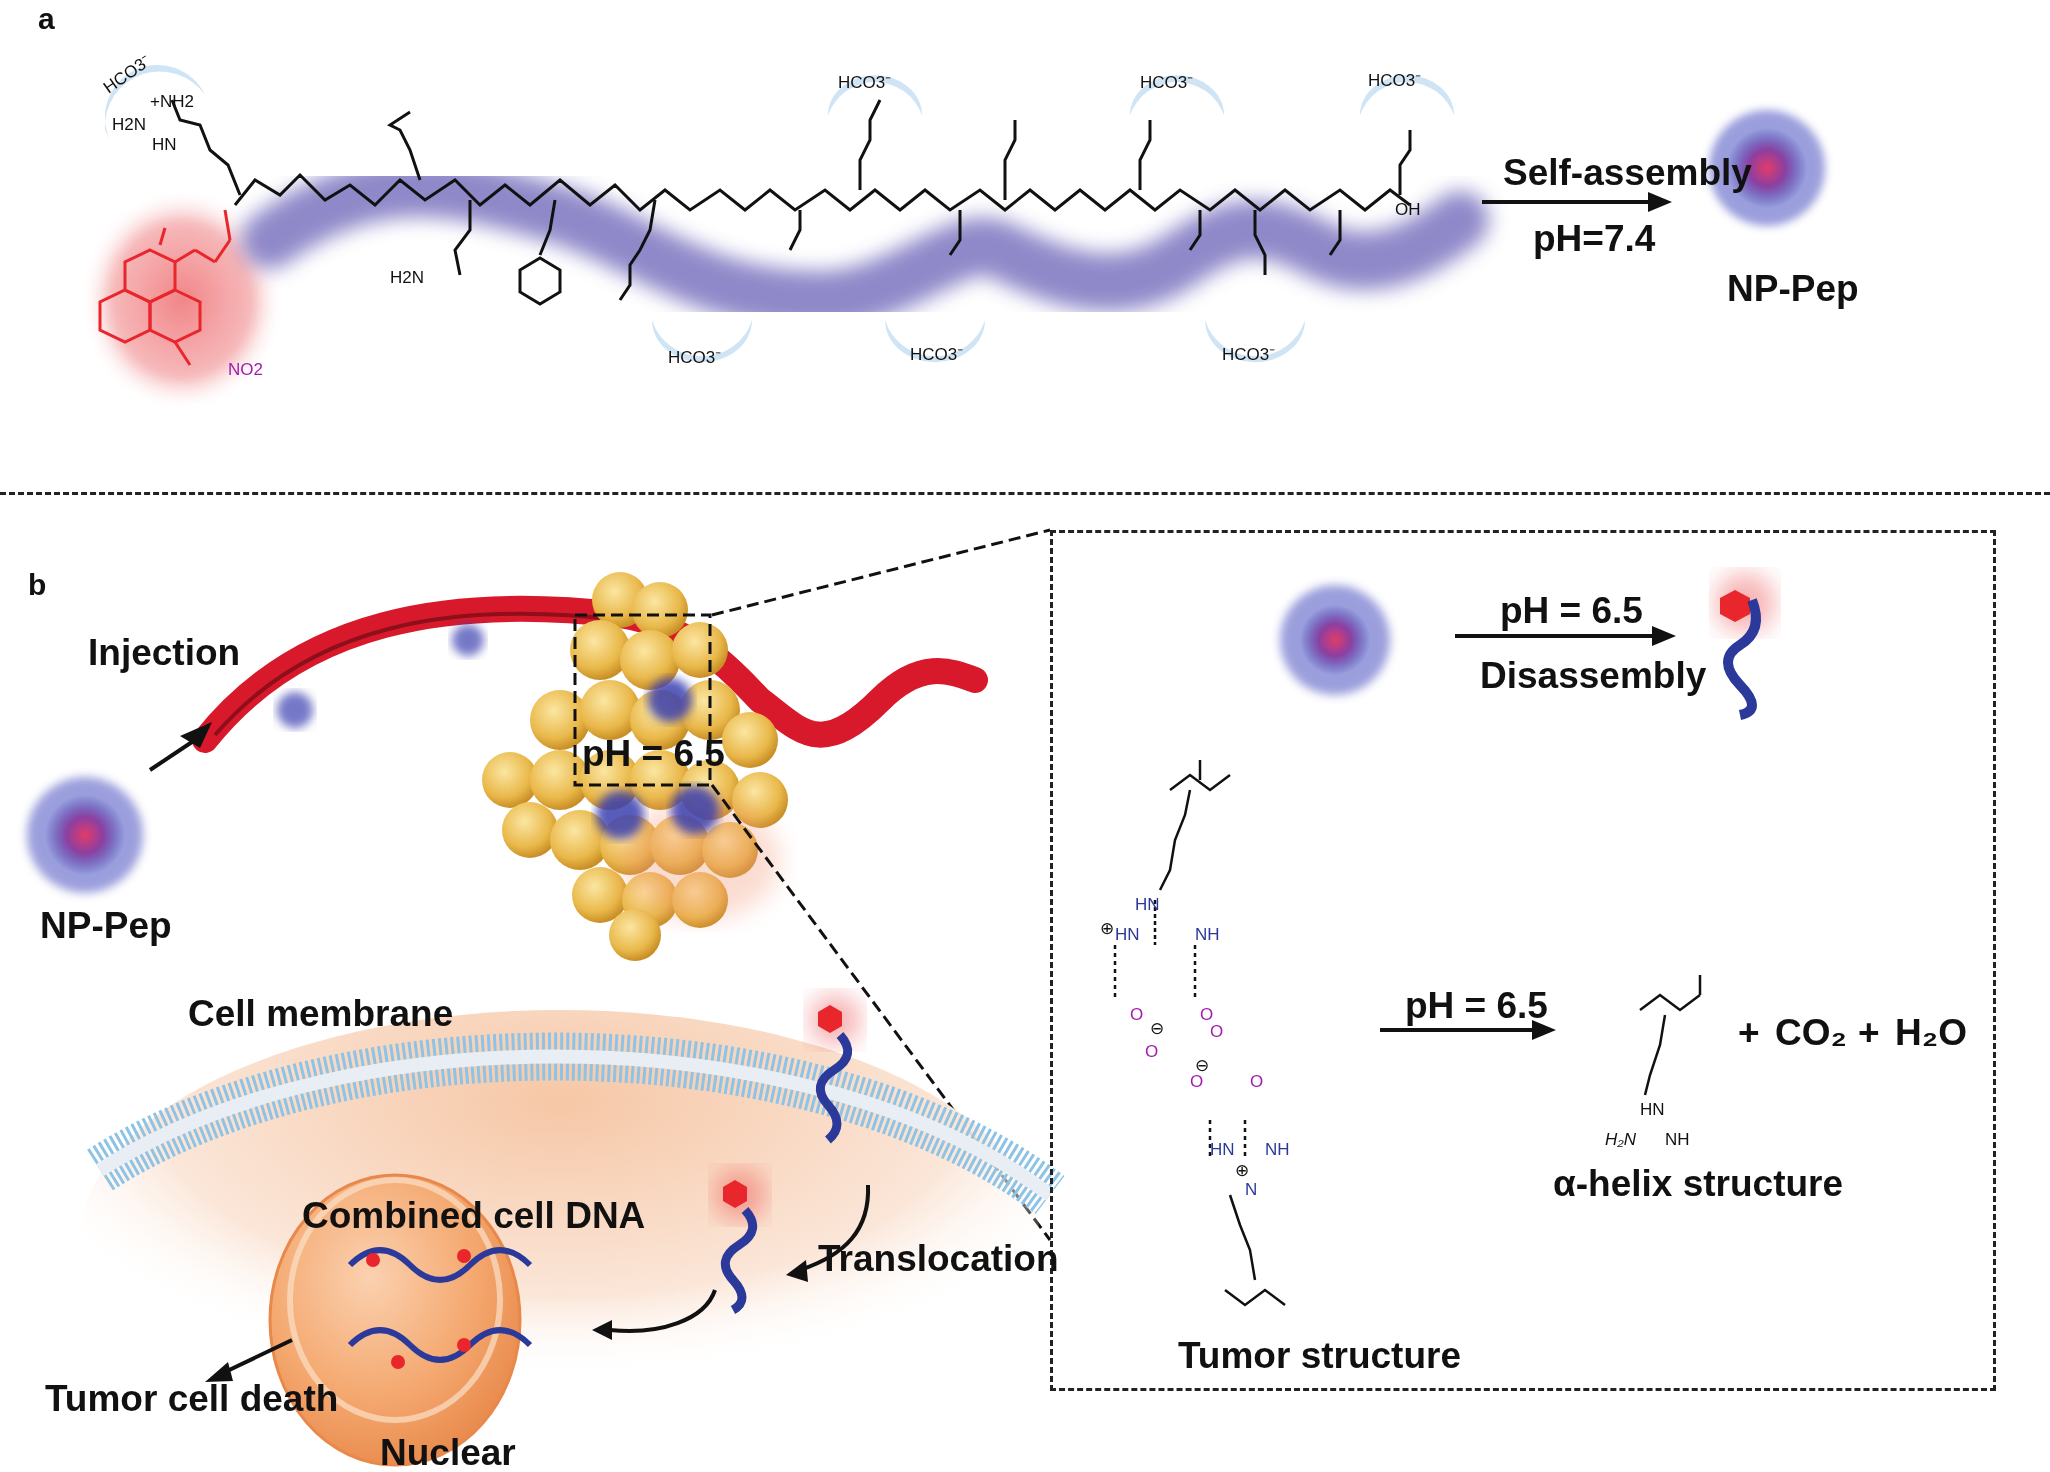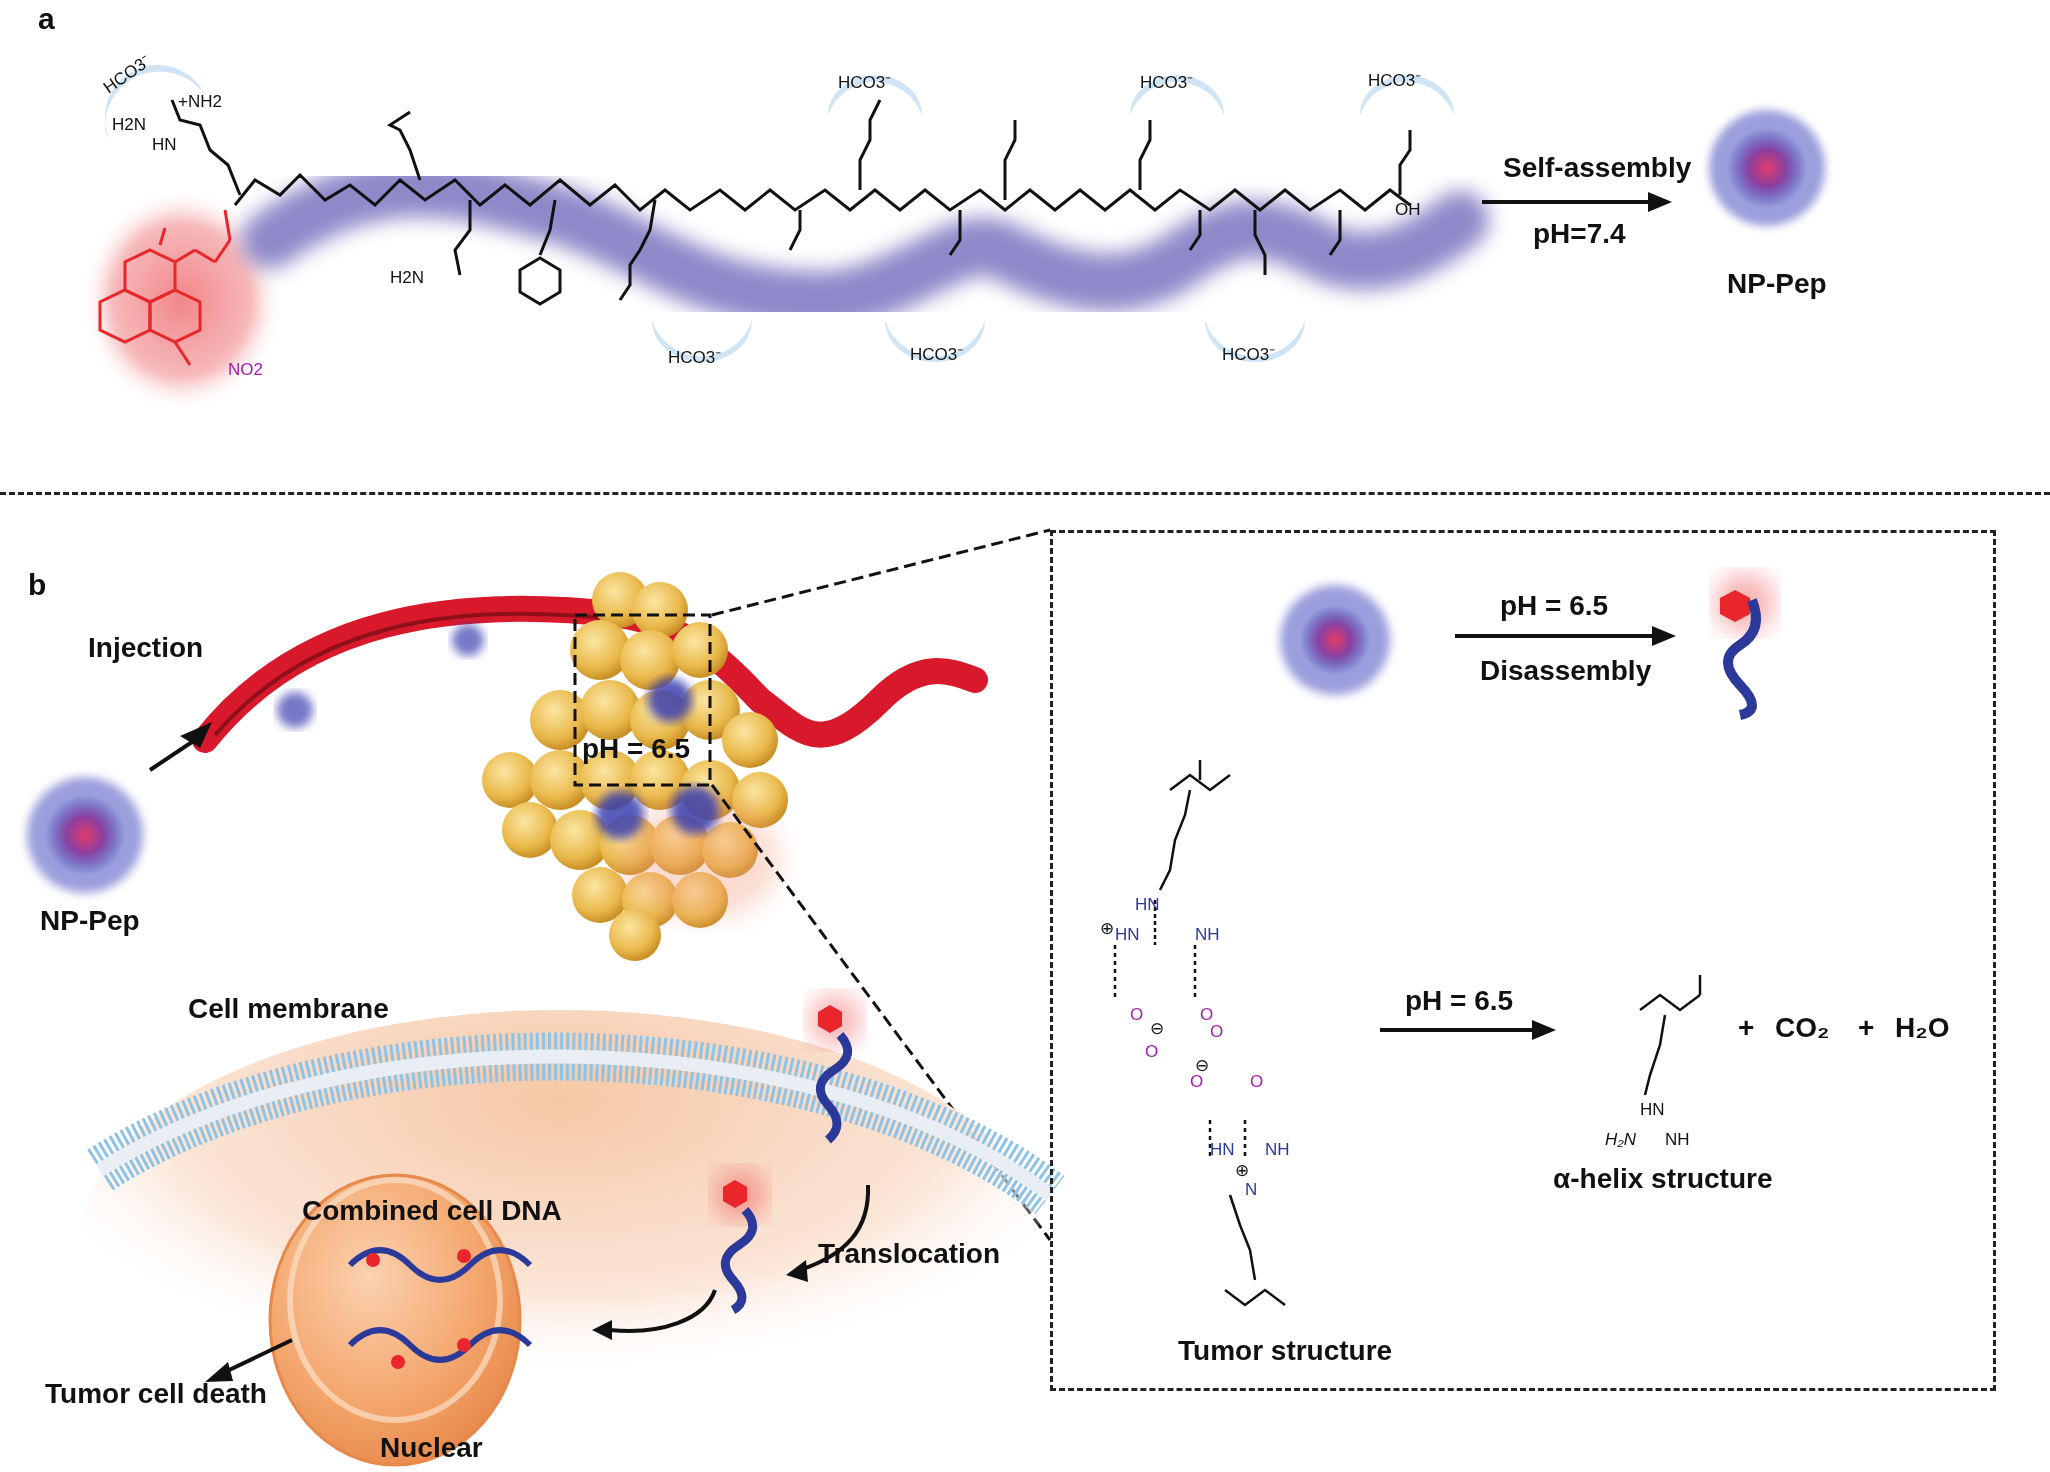--- a/index.html
+++ b/index.html
@@ -1,20 +1,20 @@
 <!DOCTYPE html>
 <html><head>
 <meta charset="utf-8">
 <style>
   html, body { margin: 0; padding: 0; background: #ffffff; }
   body { width: 2050px; height: 1472px; position: relative; overflow: hidden;
          font-family: "Liberation Sans", sans-serif; color: #111; }
   .lbl { position: absolute; font-family: "Liberation Sans", sans-serif; font-weight: bold; color: #111; white-space: nowrap; }
   .panel-letter { font-size: 30px; }
-  .big { font-size: 28px; }
+  .big { font-size: 37px; }
   .chem { position: absolute; font-family: "Liberation Sans", sans-serif; font-size: 17px; color: #111; white-space: nowrap; }
   .chem.red { color: #a21caf; }
   .chem.blue { color: #2b3a9a; }
   svg { position: absolute; left: 0; top: 0; }
   .divider { position: absolute; left: 0; top: 492px; width: 2050px; height: 0; border-top: 3px dashed #222; }
   .zoom-box { position: absolute; left: 1050px; top: 530px; width: 940px; height: 855px; border: 3px dashed #222; }
 </style>
 </head>
 <body>
 
@@ -87,21 +87,21 @@
   <line x1="1482" y1="202" x2="1650" y2="202" stroke="#111" stroke-width="4"></line>
   <polygon points="1648,192 1672,202 1648,212" fill="#111"></polygon>
 
   <g>
     <circle cx="1767" cy="168" r="58" fill="#4a4fc0" opacity="0.55" filter="url(#blur4)"></circle>
     <circle cx="1767" cy="168" r="40" fill="url(#npCore)"></circle>
   </g>
 </svg>
 
 <div class="chem" style="left:100px; top:62px; transform:rotate(-35deg);">HCO3⁻</div>
-<div class="chem" style="left:150px; top:92px;margin-left:28px;">+NH2</div>
+<div class="chem" style="left:150px; top:92px;">+NH2</div>
 <div class="chem" style="left:112px; top:115px;">H2N</div>
 <div class="chem" style="left:152px; top:135px;">HN</div>
 <div class="chem red" style="left:228px; top:360px;">NO2</div>
 <div class="chem" style="left:390px; top:268px;">H2N</div>
 <div class="chem" style="left:1395px; top:200px;">OH</div>
 
 <div class="chem" style="left:838px; top:70px;">HCO3⁻</div>
 <div class="chem" style="left:1140px; top:70px;">HCO3⁻</div>
 <div class="chem" style="left:1368px; top:68px;">HCO3⁻</div>
 <div class="chem" style="left:668px; top:345px;">HCO3⁻</div>

